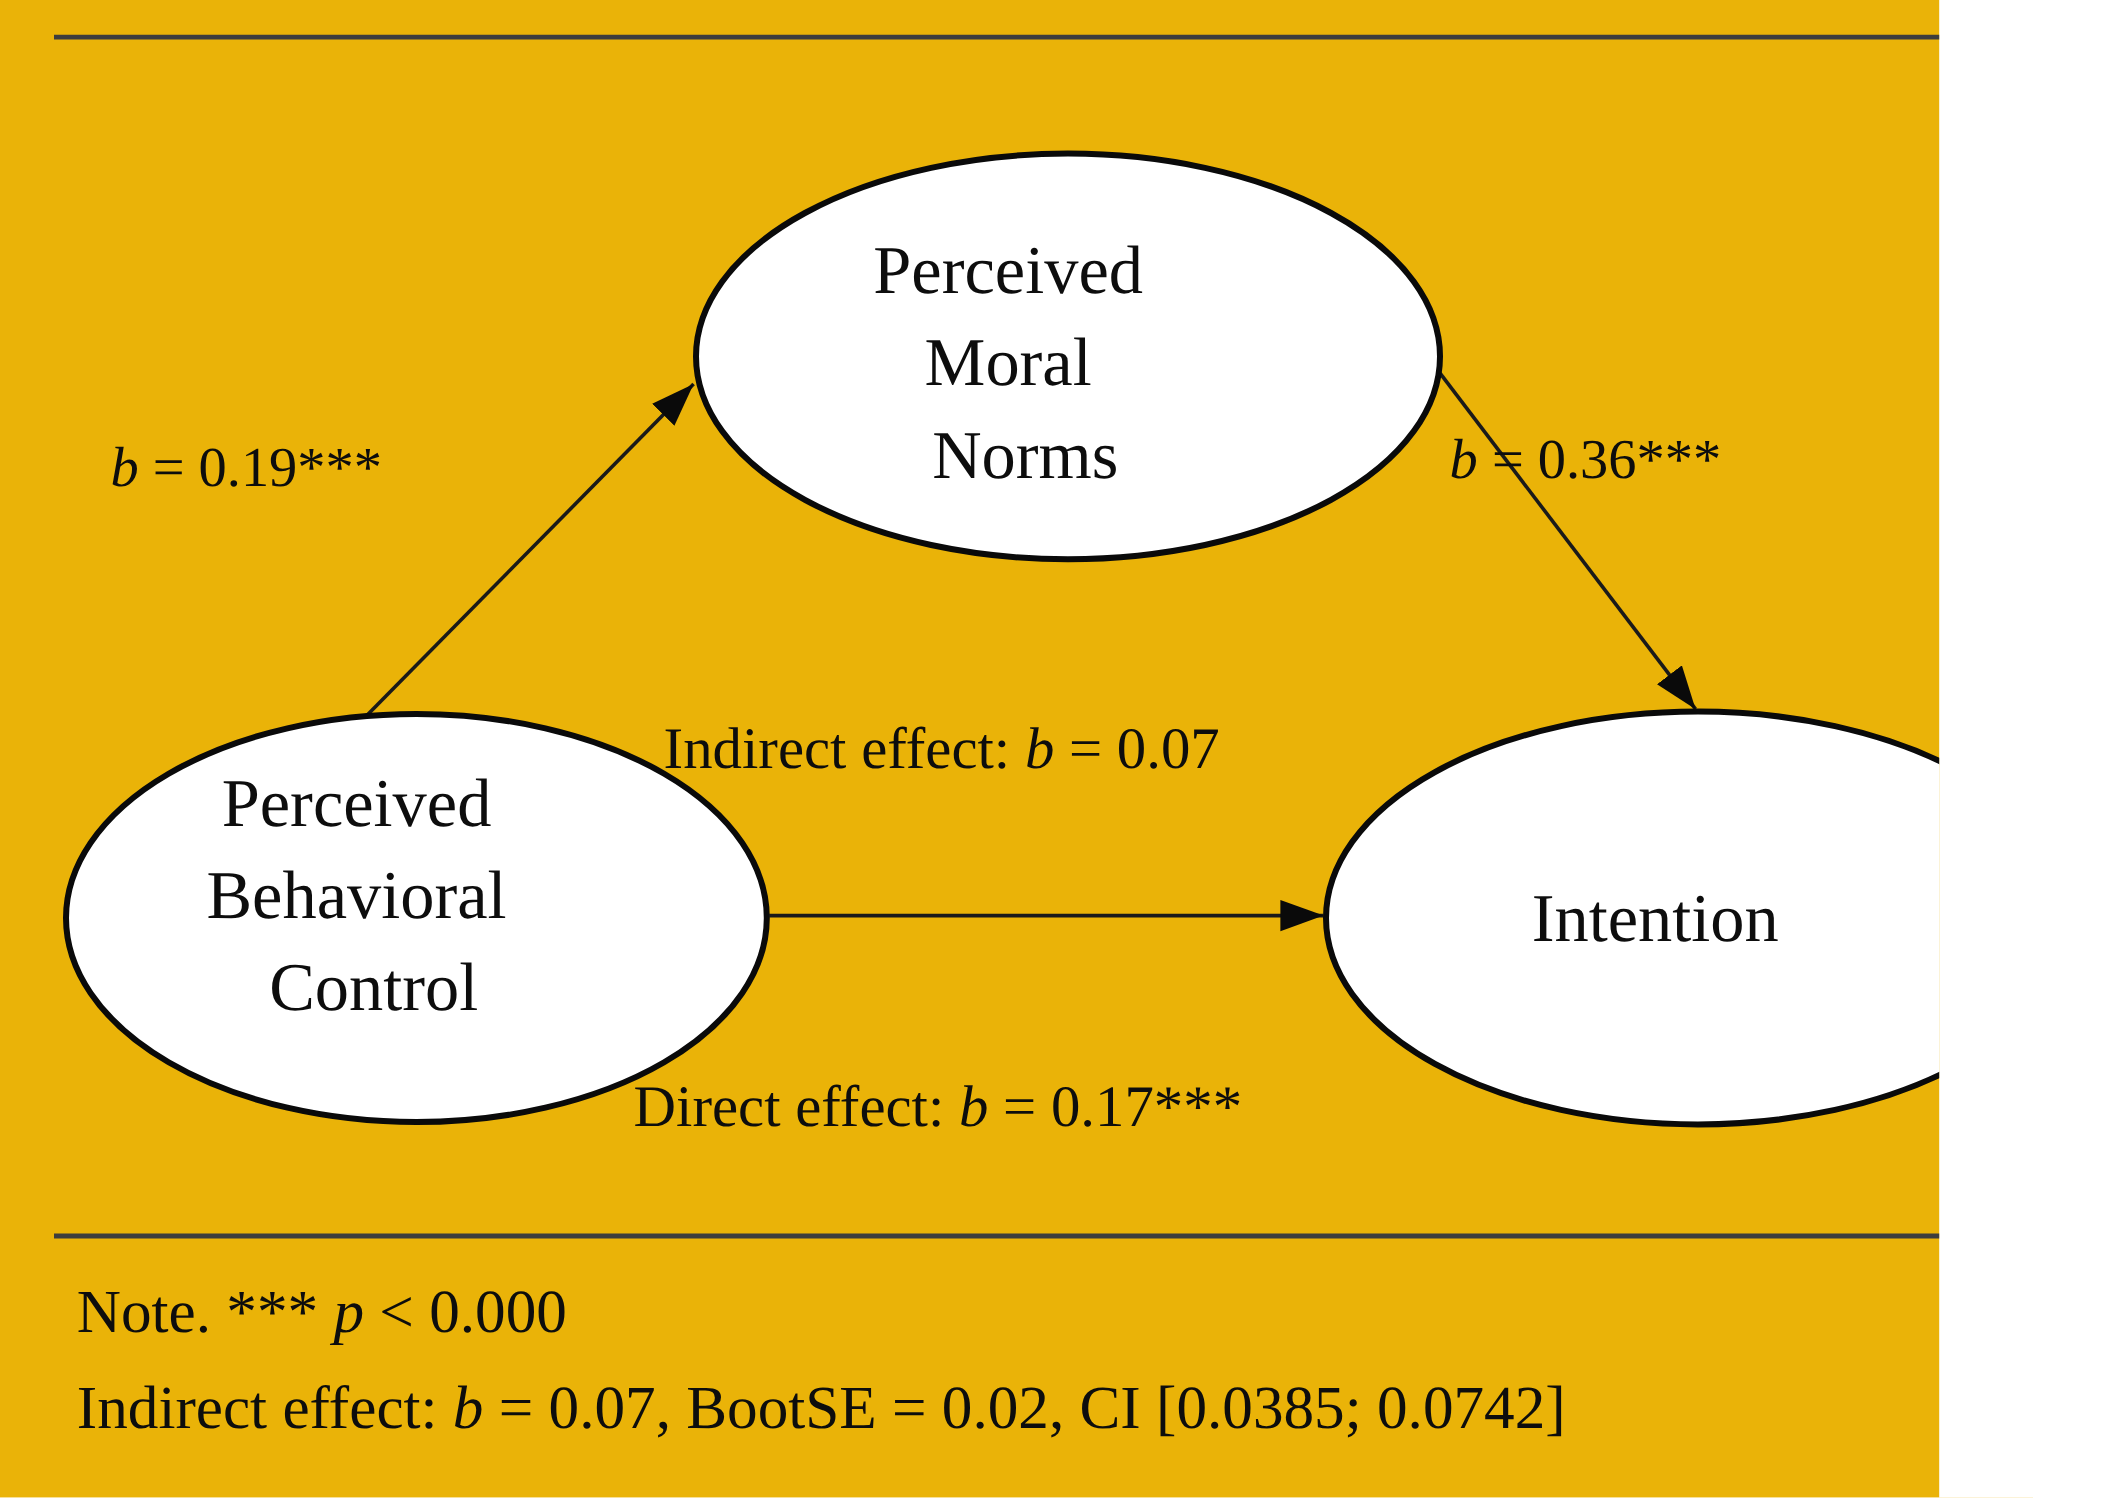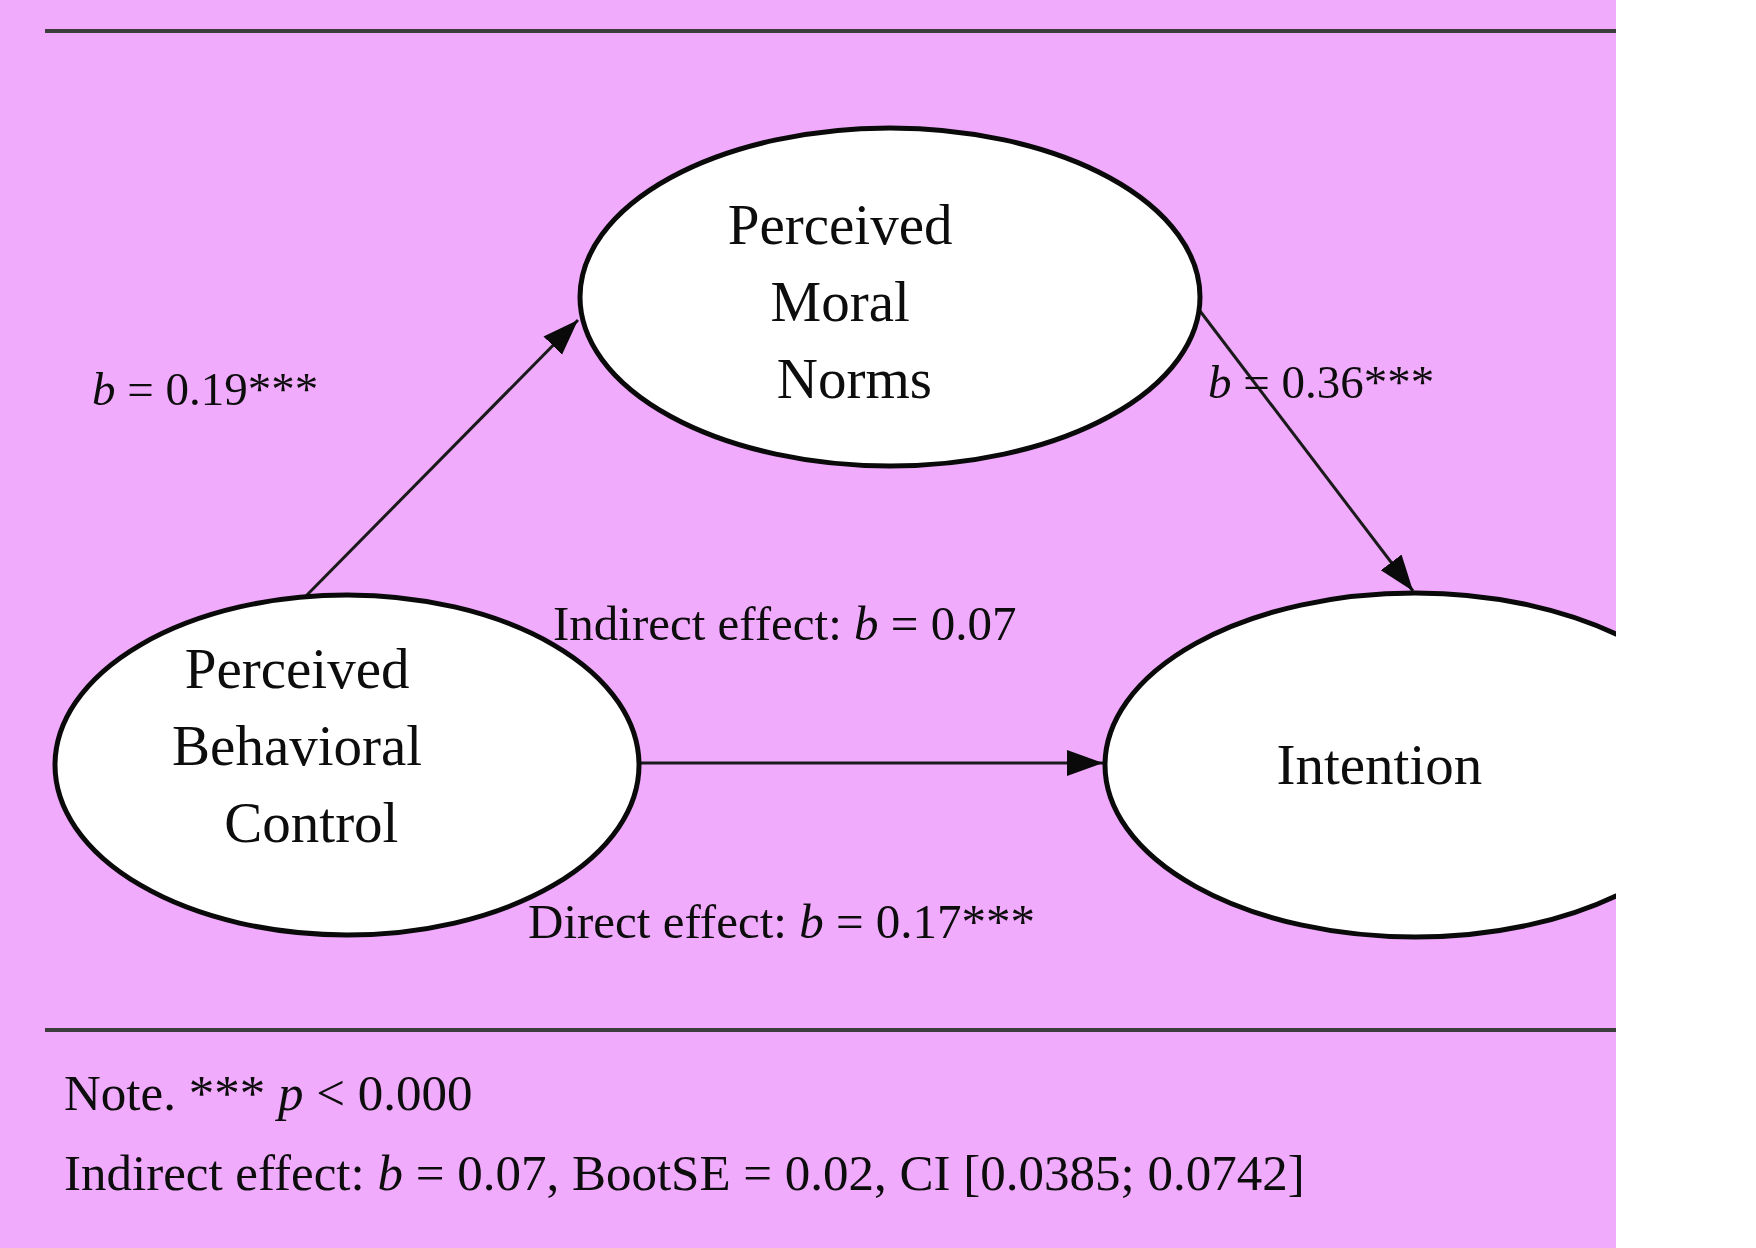--- a/index.html
+++ b/index.html
@@ -4,21 +4,21 @@
 <style>
   html, body {
     margin: 0;
     padding: 0;
     background: #ffffff;
   }
   .figure-wrap {
     position: relative;
     width: 1616px;
     height: 1248px;
-    background: #f0abfc;
+    background: #eab308;
     overflow: hidden;
   }
   svg {
     display: block;
     font-family: "Liberation Serif", "DejaVu Serif", serif;
   }
   svg text, svg tspan {
     white-space: pre;
     fill: #0d0d0d;
   }

